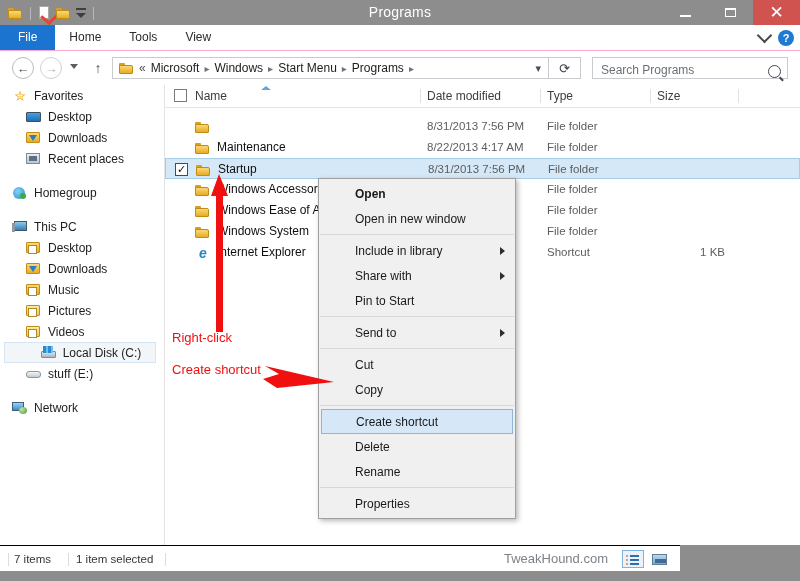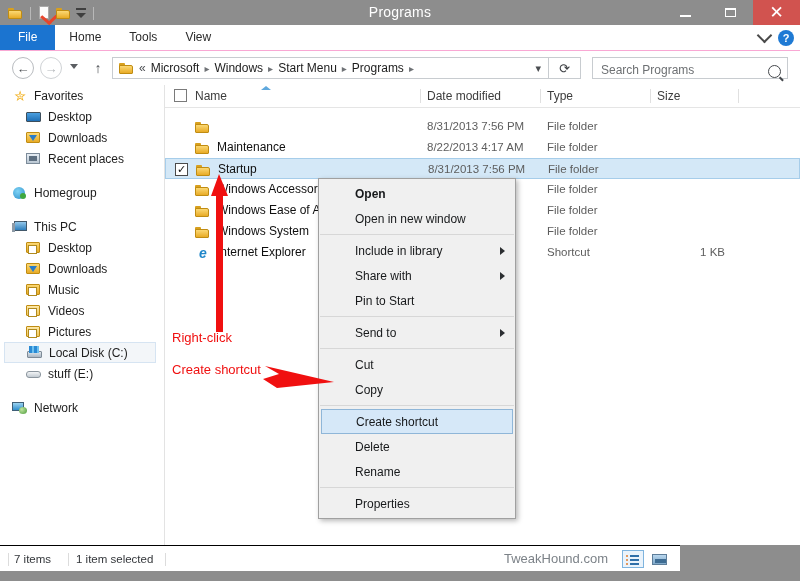--- a/index.html
+++ b/index.html
@@ -121,21 +121,21 @@
   .mag:after{content:"";position:absolute;right:-4px;bottom:-3px;width:5px;height:1.6px;
     background:#45484c;transform:rotate(45deg);}
 
   
   .content{position:absolute;left:0;top:85px;width:800px;height:460px;background:#fff;}
   .navpane{position:absolute;left:0;top:0;width:164px;height:460px;background:#fff;
     border-right:1px solid #e3e3e3;overflow:hidden;}
   .navitem{height:21px;display:flex;align-items:center;font-size:12px;color:#1d1d1d;padding-left:12px;}
   .navitem.l2{padding-left:26px;}
   .navitem.sel{background:#f3f6f9;border:1px solid #d6e4f2;box-sizing:border-box;
-    margin-left:4px;padding-left:22px;width:152px;}
+    margin-left:4px;padding-left:22px;width:152px;justify-content:center;}
   .navspacer{height:13px;}
   .nicon{width:16px;height:16px;margin-right:6px;flex:0 0 16px;position:relative;}
 
   
   .i-star{color:#f2b01e;font-size:14px;line-height:16px;text-align:center;}
   .i-desktop:before{content:"";position:absolute;left:0;top:3px;width:15px;height:10px;
     background:linear-gradient(#4a9fe0,#1f6fb5);border:1px solid #3d4e5c;box-sizing:border-box;border-radius:1px;}
   .i-down:before{content:"";position:absolute;left:0;top:2px;width:14px;height:11px;
     background:linear-gradient(#fbd874,#e8ab26);border:1px solid #c08c12;box-sizing:border-box;border-radius:1px;}
   .i-down:after{content:"";position:absolute;left:3px;top:5px;width:0;height:0;
@@ -360,27 +360,27 @@
       <div class="navitem l2">
         <span class="nicon i-fold">
             <i class="badge"></i>
           </span>
         <span>Music</span>
       </div>
       <div class="navitem l2">
         <span class="nicon i-fold doc">
             <i class="badge"></i>
           </span>
-        <span>Videos</span>
+        <span>Pictures</span>
       </div>
       <div class="navitem l2">
         <span class="nicon i-fold doc">
             <i class="badge"></i>
           </span>
-        <span>Pictures</span>
+        <span>Videos</span>
       </div>
       <div class="navitem l2 sel">
         <span class="nicon i-disk"></span>
         <span>Local Disk (C:)</span>
       </div>
       <div class="navitem l2">
         <span class="nicon i-drive"></span>
         <span>stuff (E:)</span>
       </div>
 

